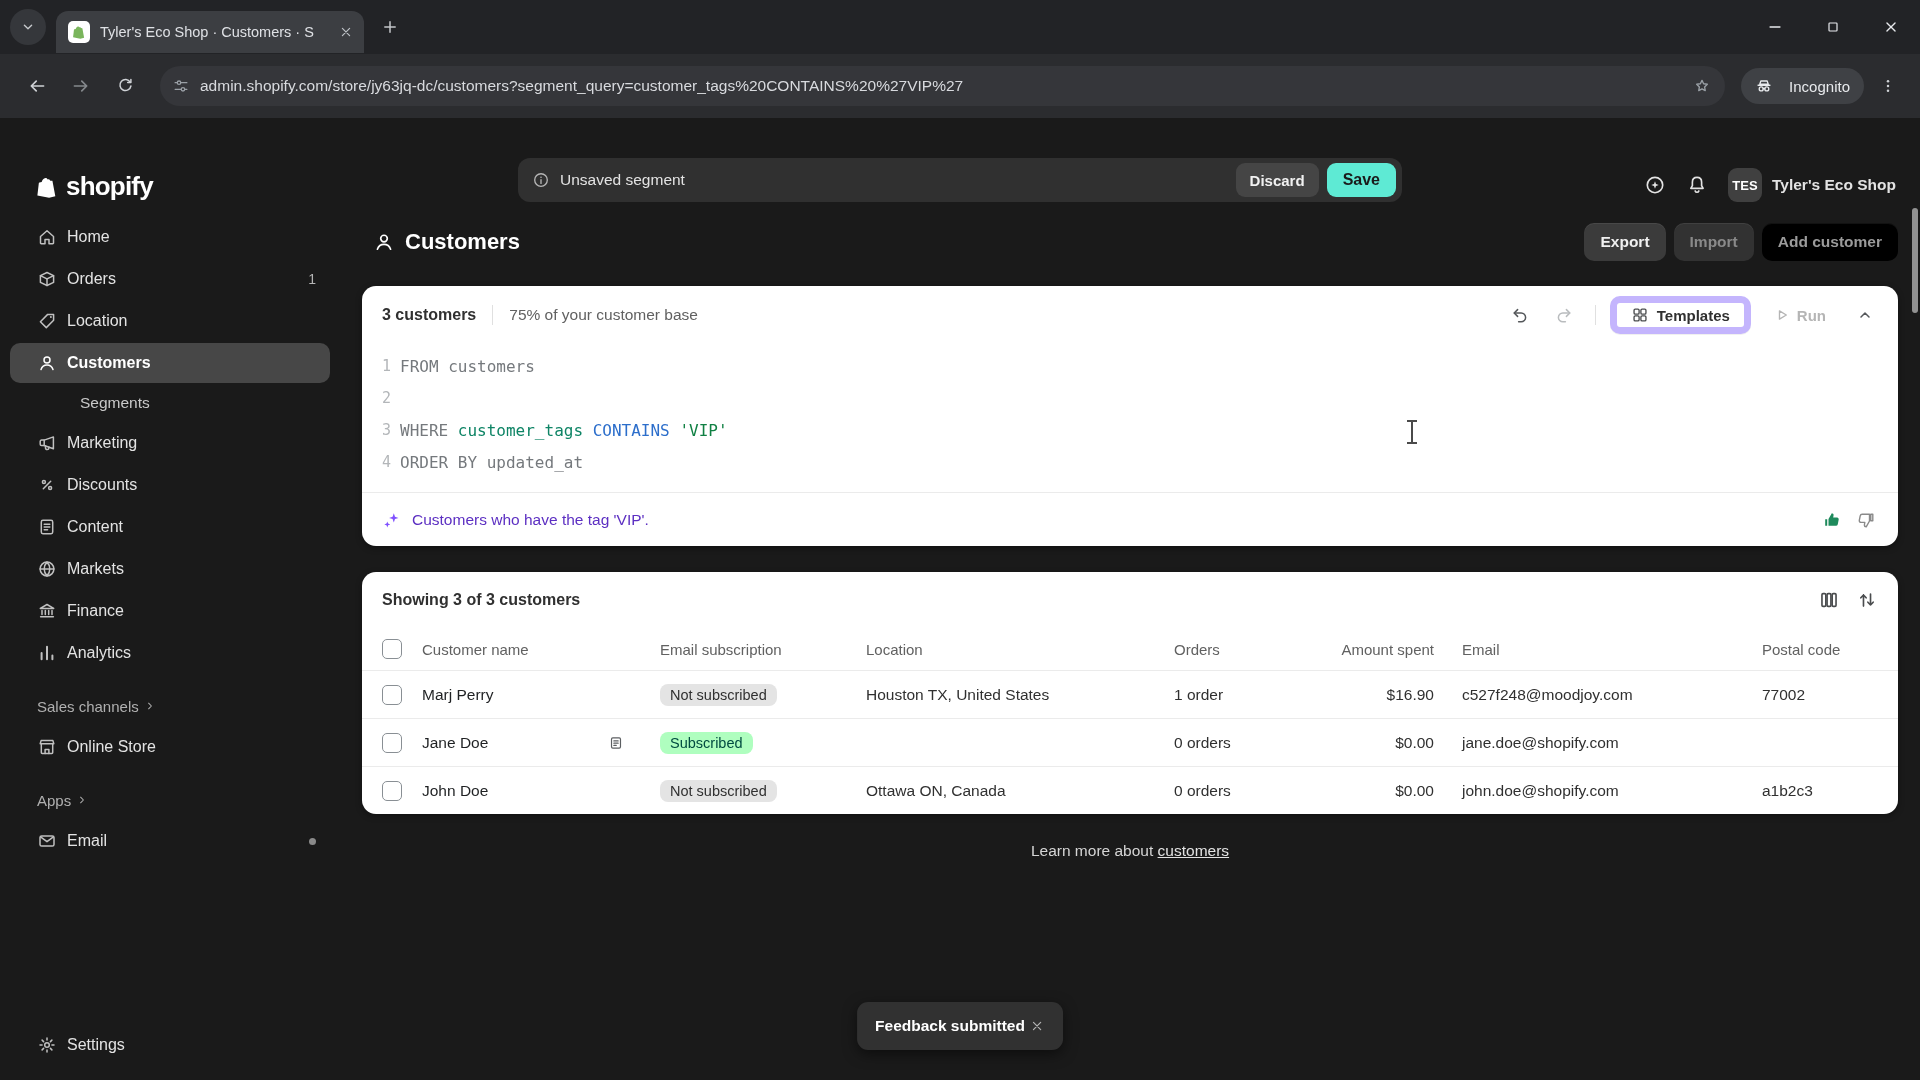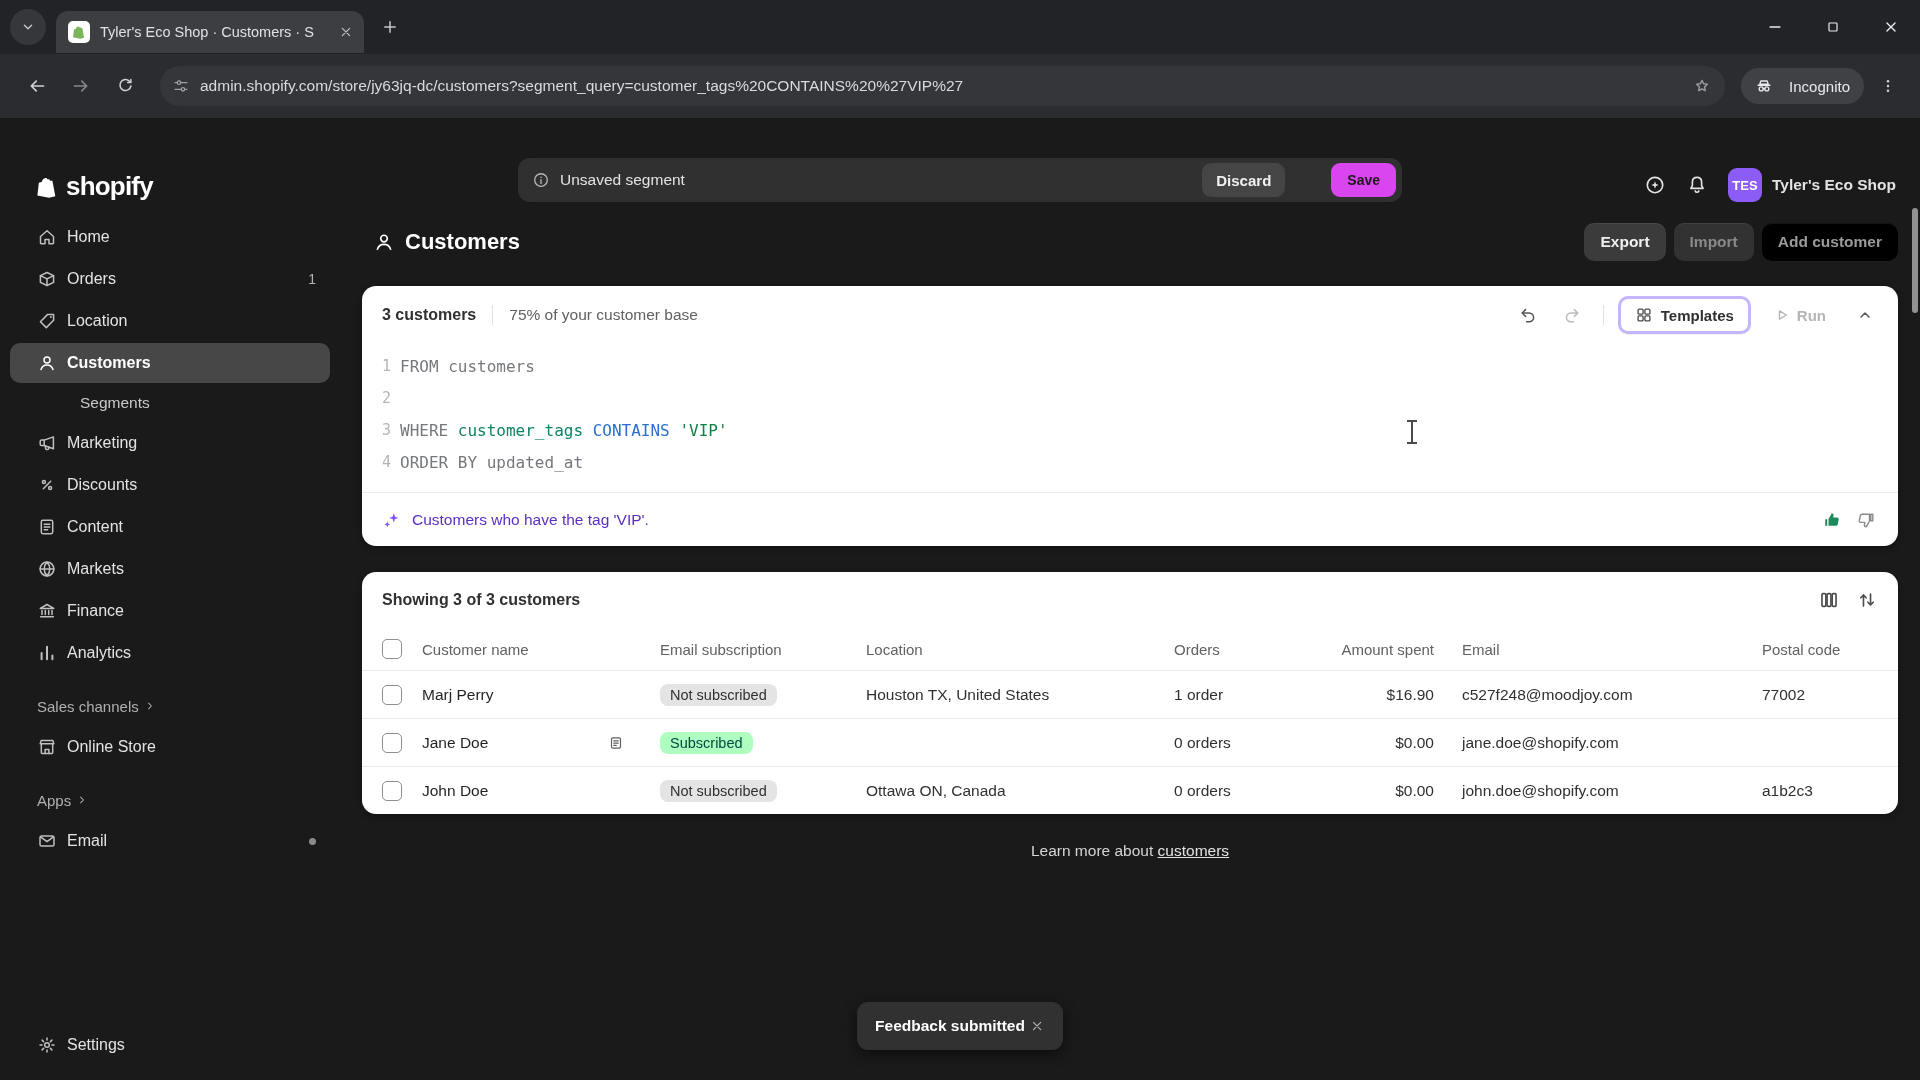--- a/index.html
+++ b/index.html
@@ -35,25 +35,25 @@
   .menu-dots { width:36px; height:36px; display:flex; align-items:center; justify-content:center; color:#cfd2d6; }
 
   
   .topbar { height:84px; background:#1a1a1a; display:flex; align-items:flex-end; padding:0 24px 0 34px; position:relative; flex:none; }
   .logo { display:flex; align-items:center; gap:6px; color:#fff; }
   .wordmark { font-size:26px; font-weight:bold; letter-spacing:-0.8px; color:#fff; }
   .alertbar { position:absolute; left:50%; transform:translateX(-50%); width:884px; height:44px; background:#303030; border-radius:12px; display:flex; align-items:center; padding:0 6px 0 14px; gap:10px; }
   .alertbar .msg { color:#e3e3e3; font-size:15.5px; }
   .alert-actions { margin-left:auto; display:flex; gap:8px; align-items:center; }
   .btn-discard { height:34px; padding:0 14px; border:none; border-radius:9px; background:#454545; color:#f1f1f1; font-size:15px; font-weight:bold; font-family:inherit; }
-  .btn-save { height:34px; padding:0 16px; border:none; border-radius:9px; background:#d946ef; color:#1a1a1a; font-size:14px; font-weight:bold; font-family:inherit;margin-left:38px; }
+  .btn-save { height:34px; padding:0 16px; border:none; border-radius:9px; background:#5eead4; color:#1a1a1a; font-size:16px; font-weight:bold; font-family:inherit; }
   .topbar-right { margin-left:auto; display:flex; align-items:center; gap:20px; }
   .top-ic { color:#e3e3e3; position:relative; display:inline-flex; }
   .store-chip { display:flex; align-items:center; gap:10px; }
-  .avatar { width:34px; height:34px; border-radius:9px; background:#8b5cf6; color:#fff; font-size:13px; font-weight:bold; display:flex; align-items:center; justify-content:center; }
+  .avatar { width:34px; height:34px; border-radius:9px; background:#404040; color:#fff; font-size:13px; font-weight:bold; display:flex; align-items:center; justify-content:center; }
   .store-name { color:#e3e3e3; font-size:15.5px; font-weight:bold; }
 
   
   .app-body { flex:1; display:flex; min-height:0; }
   .sidebar { width:340px; flex:none; display:flex; flex-direction:column; padding:14px 0 14px 0; }
   #sidebar-nav { display:flex; flex-direction:column; }
   .nav-item { height:40px; margin:1px 10px; border-radius:10px; display:flex; align-items:center; padding:0 14px 0 27px; gap:10px; color:#e3e3e3; font-size:16px; }
   .nav-item .ic { color:#c0c0c0; width:20px; height:20px; }
   .nav-item.active { background:#474747; color:#fff; font-weight:bold; }
   .nav-item.active .ic { color:#fff; }
@@ -79,21 +79,21 @@
   .card { background:#fff; border-radius:14px; box-shadow:0 2px 6px rgba(0,0,0,.35); overflow:hidden; }
 
   
   .seg-head { height:58px; display:flex; align-items:center; padding:0 16px 0 20px; }
   .seg-count { font-size:16px; font-weight:bold; color:#303030; }
   .vdiv { width:1px; height:20px; background:#e0e0e0; margin:0 16px; }
   .seg-base { font-size:15.5px; color:#616161; }
   .seg-tools { margin-left:auto; display:flex; align-items:center; gap:10px; }
   .tool-ic { width:34px; height:34px; border-radius:9px; display:flex; align-items:center; justify-content:center; color:#54575a; }
   .tool-ic.dim { color:#b9bcbe; }
-  .btn-templates { height:38px; display:flex; align-items:center; gap:8px; padding:0 14px; background:#fff; border:3px solid #c4b5fd; border-radius:10px; font-size:15px; font-weight:bold; color:#303030; font-family:inherit; box-shadow:0 1px 0 rgba(0,0,0,.06); }
+  .btn-templates { height:38px; display:flex; align-items:center; gap:8px; padding:0 14px; background:#fff; border:7px solid #c4b5fd; border-radius:10px; font-size:15px; font-weight:bold; color:#303030; font-family:inherit; box-shadow:0 1px 0 rgba(0,0,0,.06); }
   .btn-templates .ic { color:#4a4c4e; }
   .btn-run { height:38px; display:flex; align-items:center; gap:6px; padding:0 12px; background:transparent; border:none; border-radius:10px; font-size:15px; font-weight:bold; color:#b5b5b5; font-family:inherit; }
   .code { position:relative; padding:6px 0 14px 0; }
   .code-line { display:flex; align-items:center; height:32px; font-family:"DejaVu Sans Mono","Liberation Mono",monospace; font-size:16px; }
   .ln { width:18px; margin-left:20px; color:#b3b6b9; font-size:15px; flex:none; }
   .tk-plain { color:#75797d; white-space:pre; }
   .tk-field { color:#0e8465; white-space:pre; }
   .tk-operator { color:#2c6ecb; white-space:pre; }
   .tk-string { color:#108043; white-space:pre; }
   .ibeam { position:absolute; left:1049px; top:76px; width:2px; height:24px; background:#4a4a4a; }

